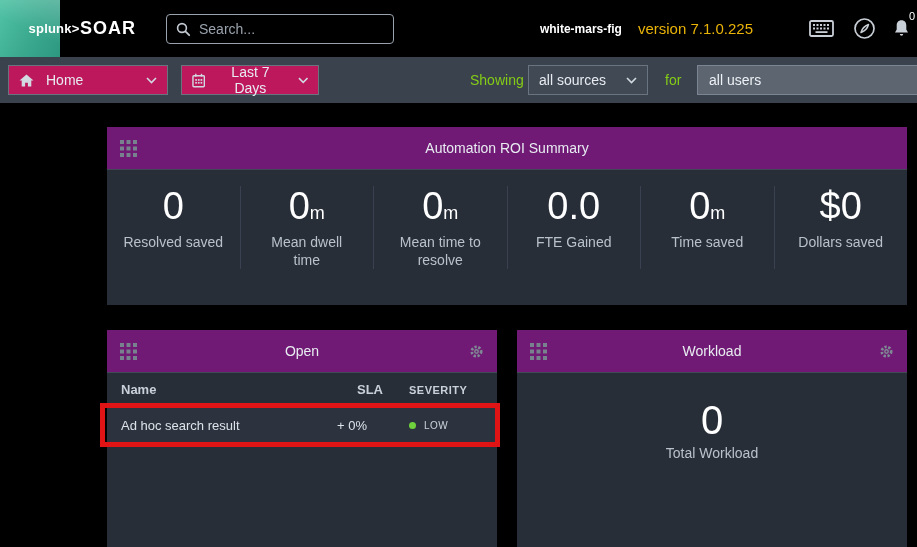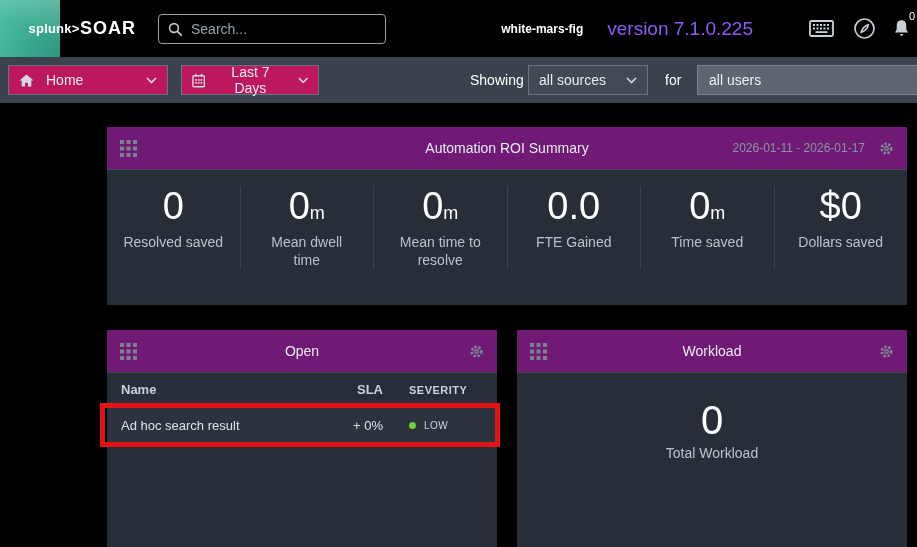--- a/index.html
+++ b/index.html
@@ -19,56 +19,56 @@
     position:absolute; left:0; top:0; width:60px; height:57px;
     background:
       linear-gradient(205deg, rgba(255,255,255,.22), rgba(255,255,255,0) 52%),
       linear-gradient(118deg,#53c4a7 0%, #3aa98e 55%, #2d9880 100%);
     display:flex; align-items:center; justify-content:center;
   }
   .logo span { color:#fff; font-weight:bold; font-size:13px; letter-spacing:.2px;margin-left:48px; }
   .product { position:absolute; left:80px; top:0; height:57px; line-height:57px;
     font-size:18px; font-weight:bold; letter-spacing:1px; color:#fff; }
   .search {
-    position:absolute; left:158px; top:14px; width:228px; height:30px;
+    position:absolute; left:166px; top:14px; width:228px; height:30px;
     border:1px solid #9aa3ad; border-radius:4px; background:transparent;
     display:flex; align-items:center; padding:0 9px;
   }
   .search svg { flex:0 0 auto; margin-right:8px; }
   .search input {
     background:transparent; border:none; outline:none; color:#dfe4ea;
     font-size:14px; width:100%; font-family:inherit;
   }
   .search input::placeholder { color:#9aa3ad; }
   .topbar-right {
     position:absolute; right:7px; top:0; height:57px;
     display:flex; align-items:center;
   }
   .instance { font-size:12px; font-weight:bold; color:#fff; }
-  .version  { font-size:19px; color:#8b5cf6; margin-left:24px; }
+  .version  { font-size:15px; color:#eab308; margin-left:16px; }
   .icon-btn { background:none; border:none; cursor:pointer; display:flex; align-items:center; padding:0; }
   .kbd-btn { margin-left:56px; }
   .compass-btn { margin-left:19px; }
   .bell-btn { margin-left:17px; position:relative; }
   .bell-badge { position:absolute; top:-9px; right:-5px; font-size:11px; color:#fff; }
 
   
   .navbar { position:absolute; left:0; top:57px; width:917px; height:46px; background:#3a424d; }
   .nav-btn {
     position:absolute; top:8px; height:30px;
     border:1px solid #6a7380; background:#be185d; color:#e8ecf1;
     display:flex; align-items:center; font-size:14px; cursor:pointer;
     font-family:inherit; padding:0 10px;
   }
   .home-btn { left:8px; width:160px; }
   .home-btn .lbl { margin-left:12px; }
   .home-btn .chev { margin-left:auto; }
   .time-btn { left:181px; width:138px; }
   .time-btn .lbl { margin-left:10px; margin-right:12px; }
-  .nav-text { position:absolute; top:0; height:46px; line-height:46px; font-size:14px; color:#ffffff; }
+  .nav-text { position:absolute; top:0; height:46px; line-height:46px; font-size:14px; color:#84cc16; }
   .showing-lbl { left:470px; }
   .for-lbl { left:665px; }
   .sources-select {
     position:absolute; left:528px; top:8px; width:120px; height:30px;
     border:1px solid #6a7380; background:#414955; color:#e8ecf1;
     display:flex; align-items:center; font-size:14px; padding:8px 10px; cursor:pointer; font-family:inherit;
   }
   .sources-select .chev { margin-left:auto; }
   .users-select {
     position:absolute; left:697px; top:8px; width:222px; height:30px;
@@ -100,21 +100,21 @@
   .stat-unit { font-size:18px; font-weight:400; }
   .stat-label {
     margin:5px auto 0; font-size:14px; color:#b9c1cb; line-height:1.3;
     white-space:pre-line; max-width:120px;
   }
 
   .open-panel { left:107px; top:330px; width:390px; height:217px; }
   .table-header { display:flex; align-items:center; height:33px; padding:0 14px; }
   .th { font-size:13px; font-weight:bold; color:#c9d0d9; }
   .th-sev { font-size:11px; letter-spacing:.5px; }
-  .table-row { display:flex; align-items:center; height:38px; padding:0 14px; background:#2d333e; cursor:pointer; }
+  .table-row { display:flex; align-items:center; height:38px; padding:0 14px; background:#2d333e; cursor:pointer;gap:16px; }
   .col-name { flex:1 1 auto; }
   .col-sla { width:62px; text-align:right; }
   .col-sev { width:100px; padding-left:26px; display:flex; align-items:center; }
   .td { font-size:13px; color:#dde2e9; }
   .sev-dot { width:7px; height:7px; border-radius:50%; background:#6fd13c; margin-right:8px; }
   .sev-label { font-size:10px; letter-spacing:.5px; color:#cdd4dc; }
 
   .workload-panel { left:517px; top:330px; width:390px; height:217px; }
   .workload-body { text-align:center; padding-top:25px; }
   .big-value { font-size:40px; font-weight:300; color:#fff; line-height:1.1; }
@@ -241,29 +241,20 @@
             <rect x="13" y="0" width="4" height="4"></rect>
           <rect x="0" y="6.5" width="4" height="4"></rect>
             <rect x="6.5" y="6.5" width="4" height="4"></rect>
             <rect x="13" y="6.5" width="4" height="4"></rect>
           <rect x="0" y="13" width="4" height="4"></rect>
             <rect x="6.5" y="13" width="4" height="4"></rect>
             <rect x="13" y="13" width="4" height="4"></rect>
         </svg>
       </span>
       <span class="panel-title">Automation ROI Summary</span>
-      <span class="header-right">
-        <span class="date-range">2026-01-11 - 2026-01-17</span>
-        <button class="gear-btn">
-          <svg width="15" height="15" viewBox="0 0 15 15">
-            <circle cx="7.5" cy="7.5" r="4.7" fill="none" stroke="#7f8894" stroke-width="2.7" stroke-dasharray="2.3 1.6"></circle>
-            <circle cx="7.5" cy="7.5" r="1.7" fill="none" stroke="#7f8894" stroke-width="1.5"></circle>
-          </svg>
-        </button>
-      </span>
     </div>
     <div class="stats">
       <div class="stat">
         <div class="stat-value"><span>0</span><span class="stat-unit"></span></div>
         <div class="stat-label">Resolved saved</div>
       </div>
       <div class="stat">
         <div class="stat-value"><span>0</span><span class="stat-unit">m</span></div>
         <div class="stat-label">Mean dwell
 time</div>

